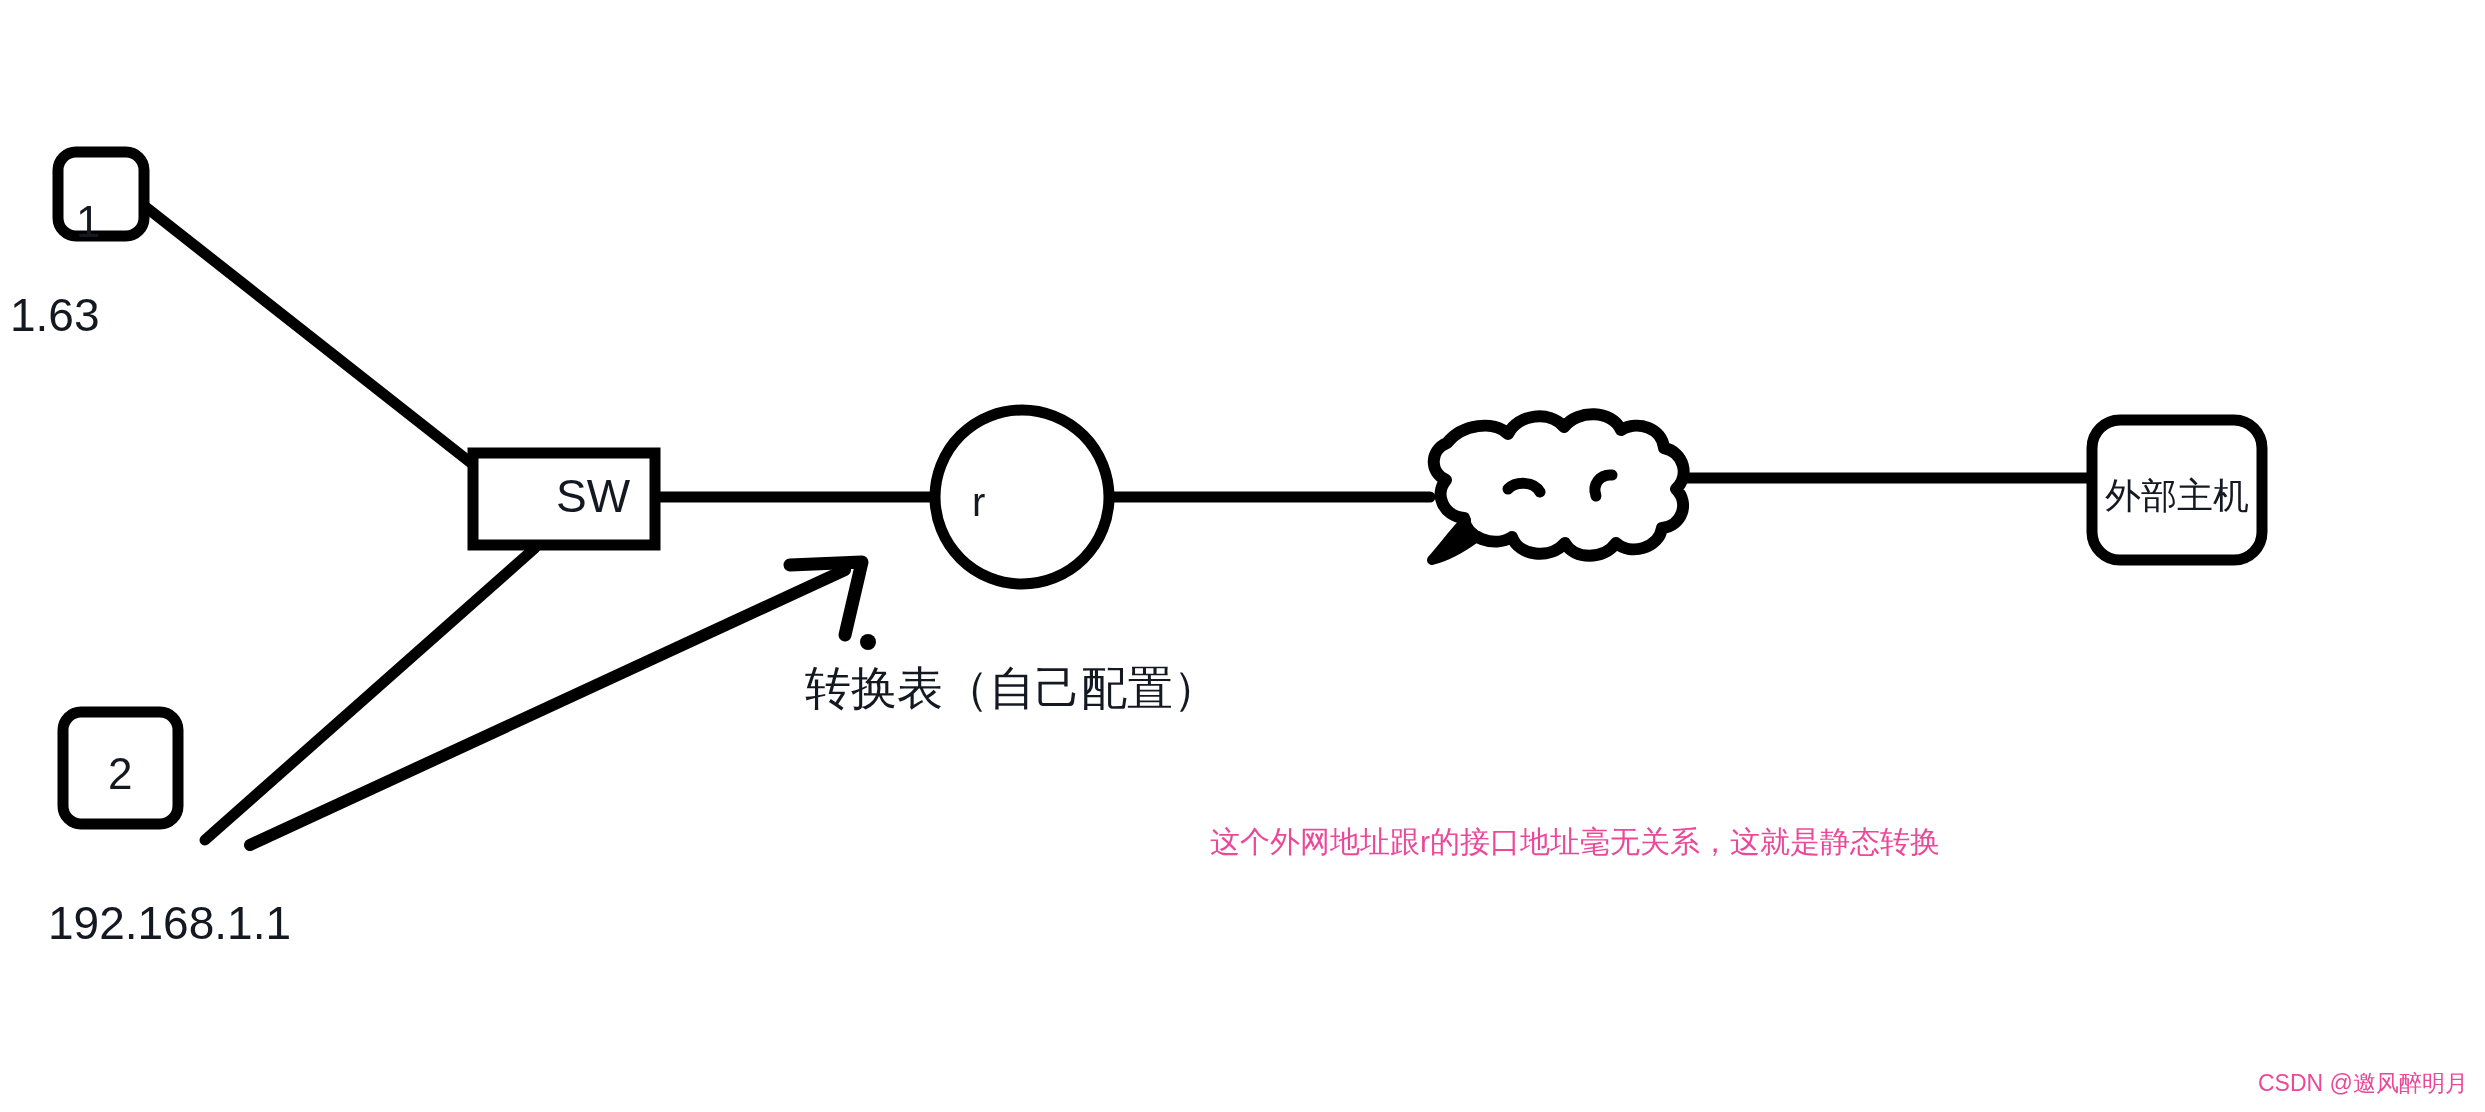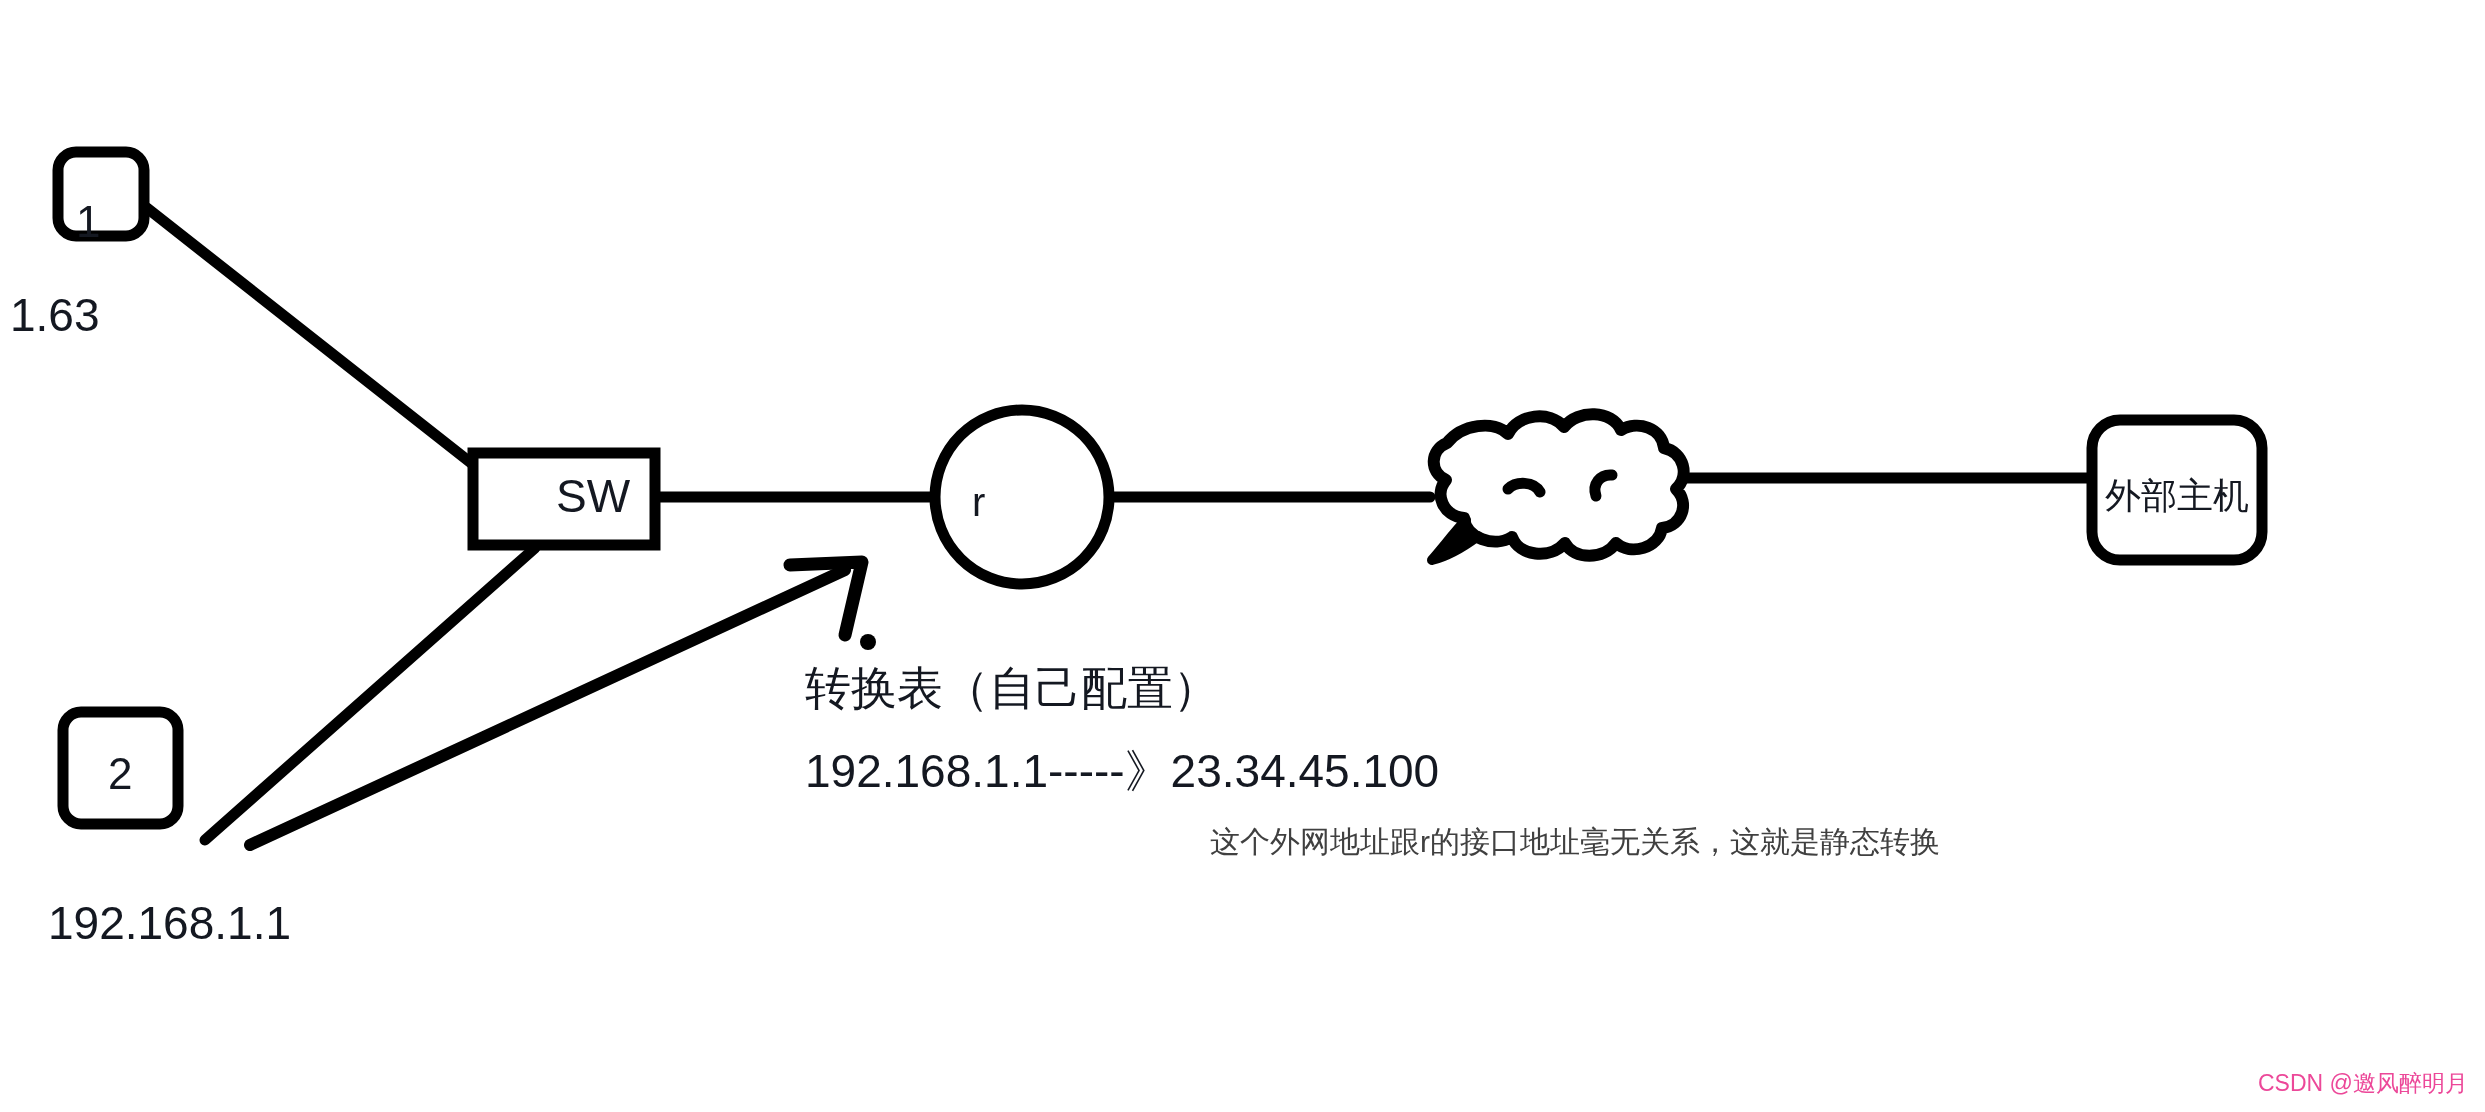--- a/index.html
+++ b/index.html
@@ -38,21 +38,21 @@
     font-size: 46px;
   }
   .cn-label {
     font-size: 36px;
   }
   .note-line {
     font-size: 46px;
   }
   .red-note {
     font-size: 30px;
-    color: #404040;
+    color: #ec4899;
   }
   .watermark {
     font-size: 23px;
     color: #ec4899;
   }
   .sw-label { font-size: 46px; margin-left: 48px; }
   .r-label  { font-size: 40px; }
 </style>
 </head>
 <body>
@@ -118,19 +118,18 @@
 
   <span class="txt sw-label" style="left:508px; top:473px;">SW</span>
 
   <span class="txt r-label" style="left:972px; top:482px;">r</span>
 
   <span class="txt cn-label" style="left:2105px; top:478px;">外部主机</span>
 
 
   <span class="txt note-line" style="left:805px; top:665px;">转换表（自己配置）</span>
 
-  <span class="txt note-line" style="left:805px; top:748px;">192.168.1.1-----》23.34.45.100</span>
 
   <span class="txt red-note" style="left:1210px; top:827px;">这个外网地址跟r的接口地址毫无关系，这就是静态转换</span>
 
   <span class="txt watermark" style="left:2258px; top:1072px;">CSDN @邀风醉明月</span>
 
 </div>
 
 </body></html>

